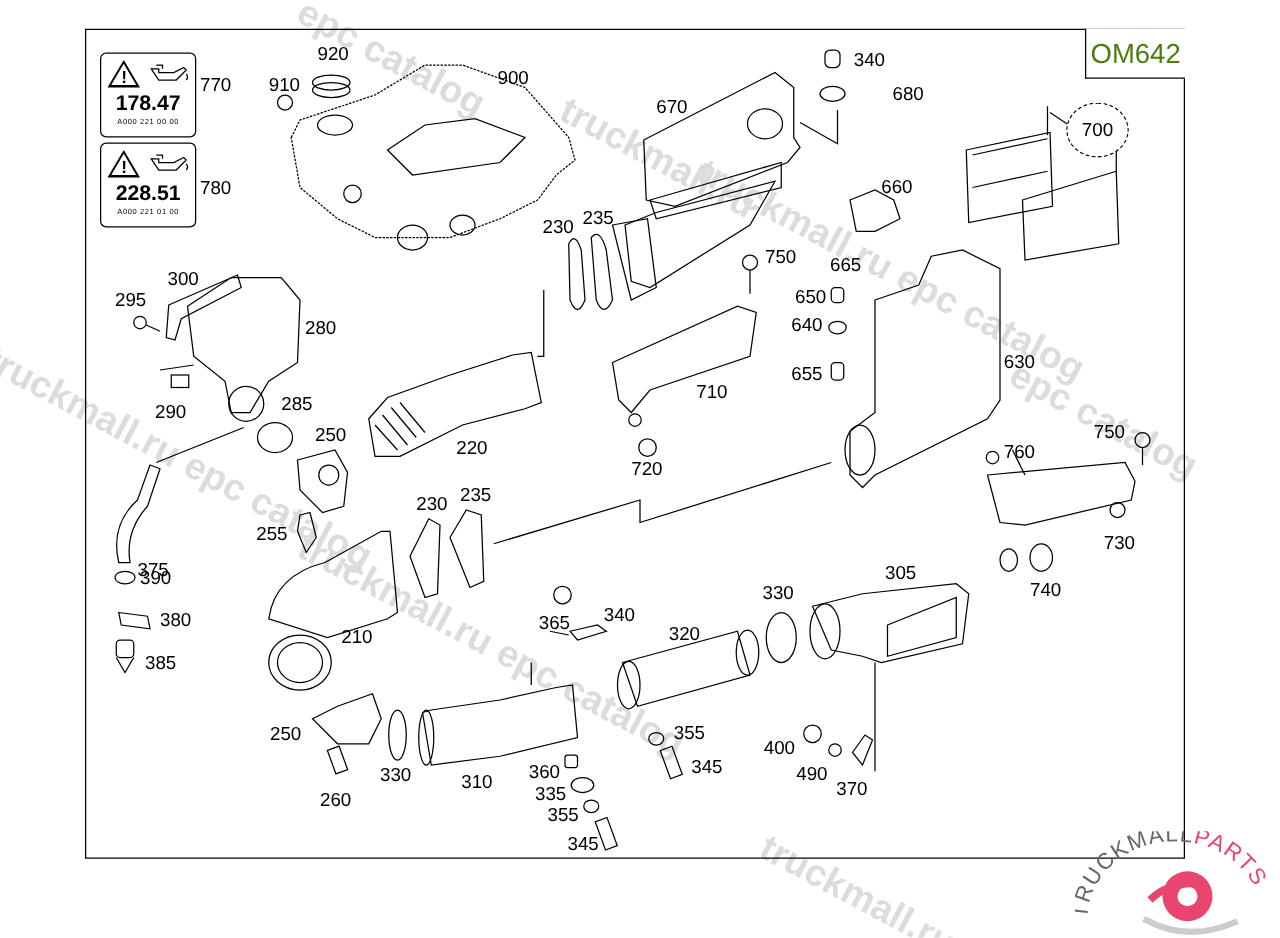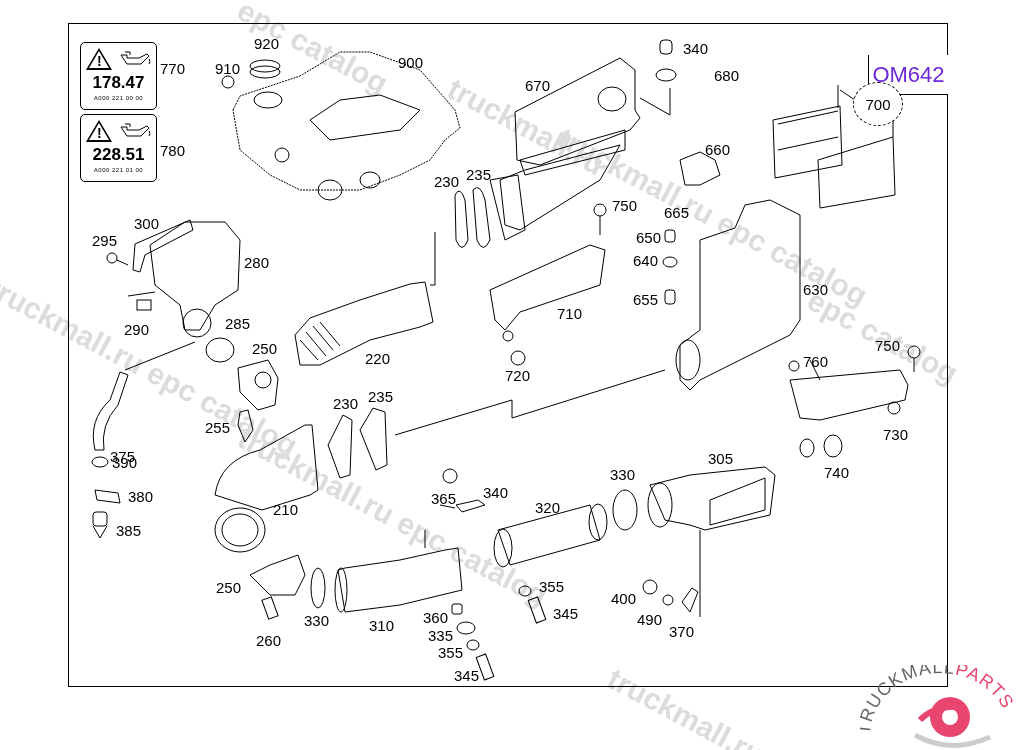--- a/index.html
+++ b/index.html
@@ -1,19 +1,19 @@
 <!DOCTYPE html>
 <html><head>
 <meta charset="utf-8">
 <style>
   html, body { margin:0; padding:0; background:#ffffff; }
   body { width:1024px; height:750px; position:relative; overflow:hidden; font-family:"Liberation Sans", sans-serif; }
   #stage { position:absolute; left:0; top:0; width:1024px; height:750px; }
   .frame { position:absolute; left:68px; top:23px; width:880px; height:664px; border:1.5px solid #000; box-sizing:border-box; }
-  .model-box { position:absolute; left:868px; top:23px; width:80px; height:40px; border-left:1.5px solid #000; border-bottom:1.5px solid #000; box-sizing:border-box; font-size:22px; display:flex; align-items:center; justify-content:center; color:#6d28d9; background:#fff;margin-top:32px; }
+  .model-box { position:absolute; left:868px; top:23px; width:80px; height:40px; border-left:1.5px solid #000; border-bottom:1.5px solid #000; box-sizing:border-box; font-size:22px; display:flex; align-items:center; justify-content:center; color:#4d7c0f; background:#fff; }
   .label { position:absolute; font-size:15px; color:#000; line-height:1; white-space:nowrap; }
   .callout-circle { position:absolute; left:853px; top:82px; width:48px; height:42px; border:1px dashed #000; border-radius:50%; display:flex; align-items:center; justify-content:center; font-size:15px; background:#fff; }
   .warn { position:absolute; width:77px; height:68px; border:1px solid #000; border-radius:5px; box-sizing:border-box; background:#fff; }
   .warn .tri { position:absolute; left:5px; top:5px; width:0; height:0; border-left:13px solid transparent; border-right:13px solid transparent; border-bottom:22px solid #000; }
   .warn .tri::after { content:""; position:absolute; left:-10px; top:3px; border-left:10px solid transparent; border-right:10px solid transparent; border-bottom:17px solid #fff; }
   .warn .excl { position:absolute; left:16px; top:10px; font-size:14px; font-weight:bold; }
   .warn .can { position:absolute; left:38px; top:8px; width:34px; height:16px; }
   .warn .num { position:absolute; left:0; right:0; top:30px; text-align:center; font-weight:bold; font-size:17px; }
   .warn .sub { position:absolute; left:0; right:0; top:52px; text-align:center; font-size:6px; letter-spacing:0.5px; }
   .wm { position:absolute; color:#dcdcdc; font-size:30px; font-weight:bold; white-space:nowrap; pointer-events:none; }

